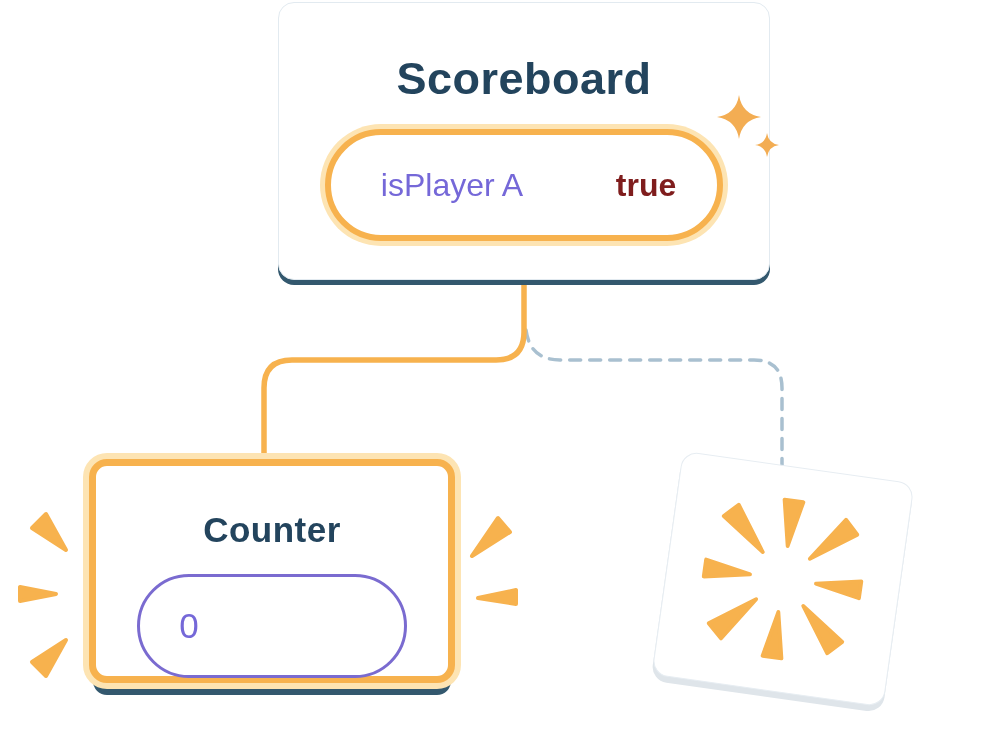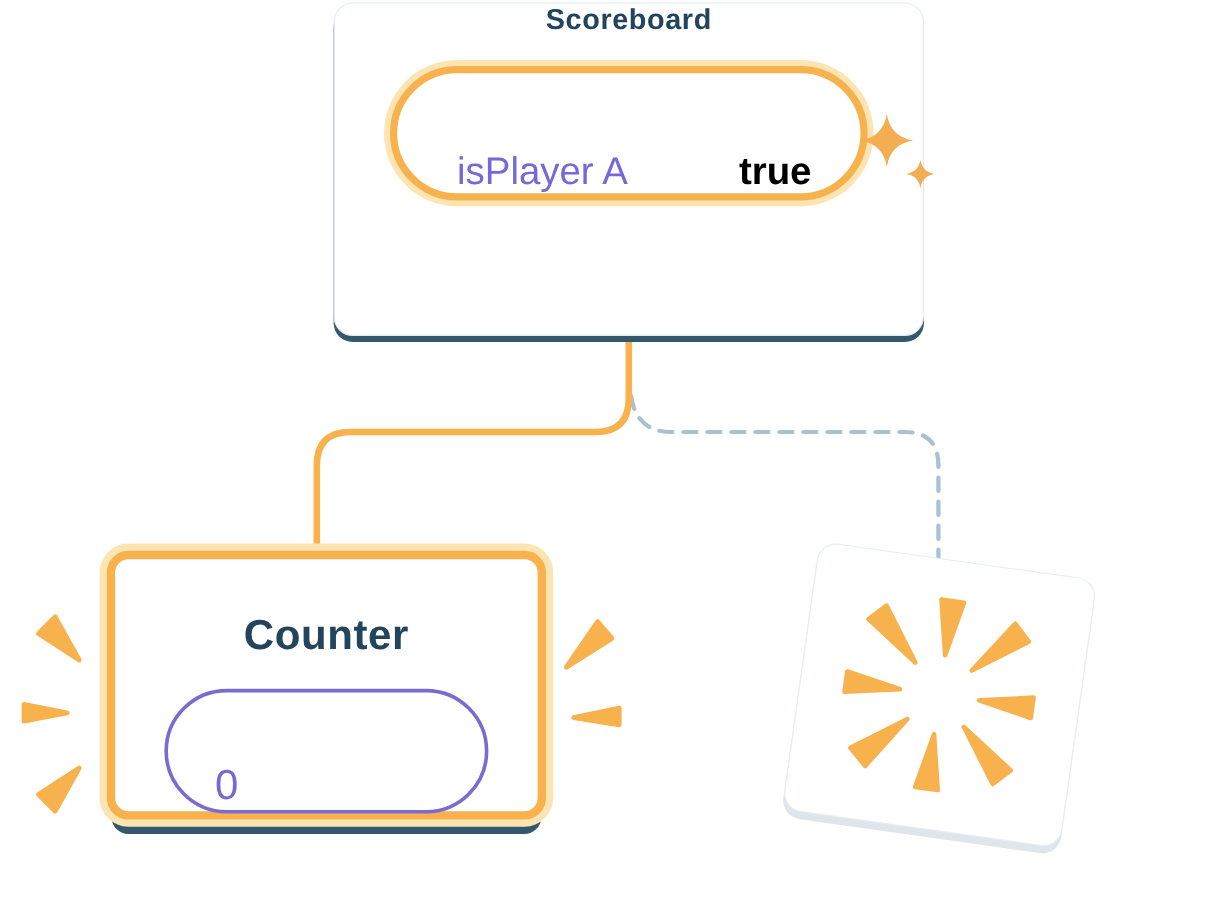--- a/index.html
+++ b/index.html
@@ -20,40 +20,40 @@
   }
 
   
   .scoreboard-card {
     left: 278px; top: 2px; width: 492px; height: 278px;
     border: 1px solid #e2eaf0; border-radius: 16px;
     box-shadow: 0 5px 0 #33586e;
     text-align: center;
   }
   .card-title {
-    font-size: 24px; font-weight: 700; color: #23445d;
-    letter-spacing: 0.5px;
+    font-size: 45px; font-weight: 700; color: #23445d;
+    margin-top: 50px; letter-spacing: 0.5px;
   }
 
   
   .pill {
-    display: flex; align-items: flex-end; overflow: hidden;
+    display: flex; align-items: center; overflow: hidden;
     border-radius: 70px; background: #ffffff;
   }
   .scoreboard-pill {
     width: 398px; height: 112px; margin: 24px auto 0 auto;
     border: 6px solid #f7b24e;
     box-shadow: 0 0 0 5px #fde4b3;
   }
   .pill-cell {
     display: flex; align-items: center; justify-content: center;
     font-size: 32px; color: #7568d8;
   }
   .pill-key { flex: 1 1 auto; }
-  .pill-value { width: 142px; font-weight: 700; color: #000000; }
+  .pill-value { width: 142px; font-weight: 700; color: #7f1d1d; }
   .scoreboard-pill .pill-div { width: 2px; background: #f2c88a; }
 
   .sparkles { position: absolute; left: 438px; top: 92px; }
 
   
   .counter-card {
     left: 89px; top: 459px; width: 366px; height: 224px;
     border: 7px solid #f7b24e; border-radius: 18px;
     box-shadow: 0 0 0 6px #fde4b3, 0 16px 0 -4px #33586e;
     text-align: center;

